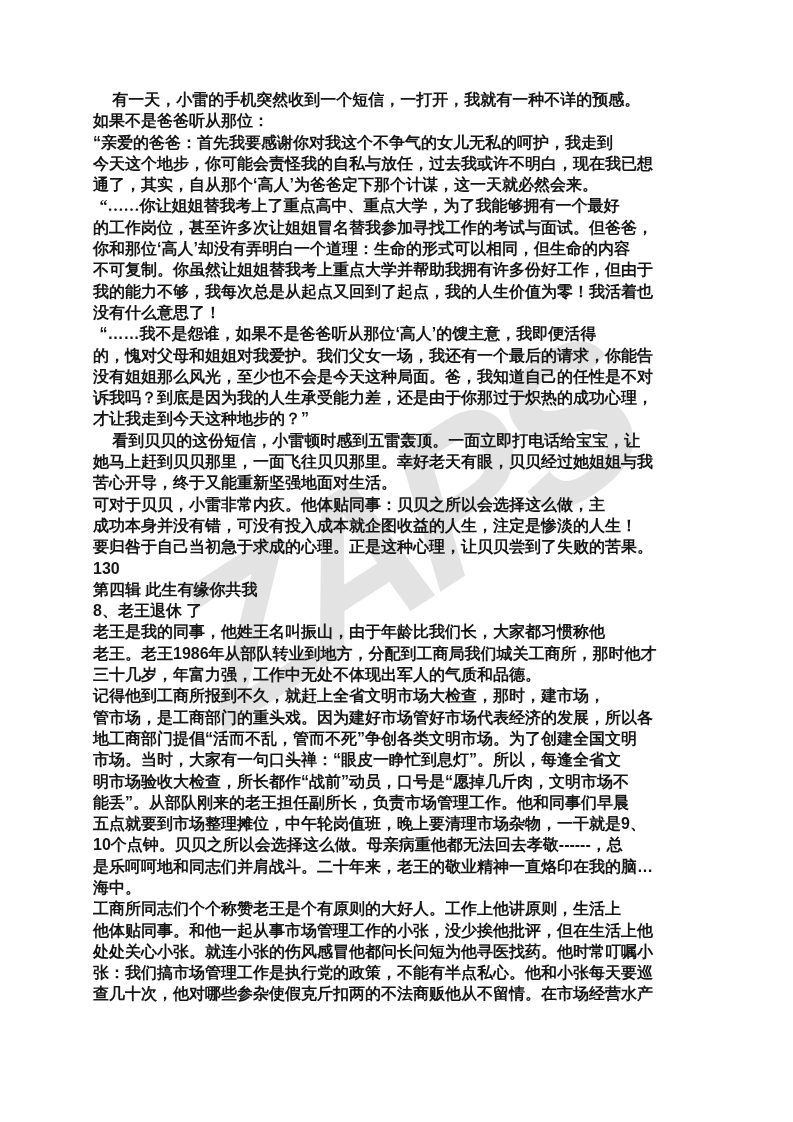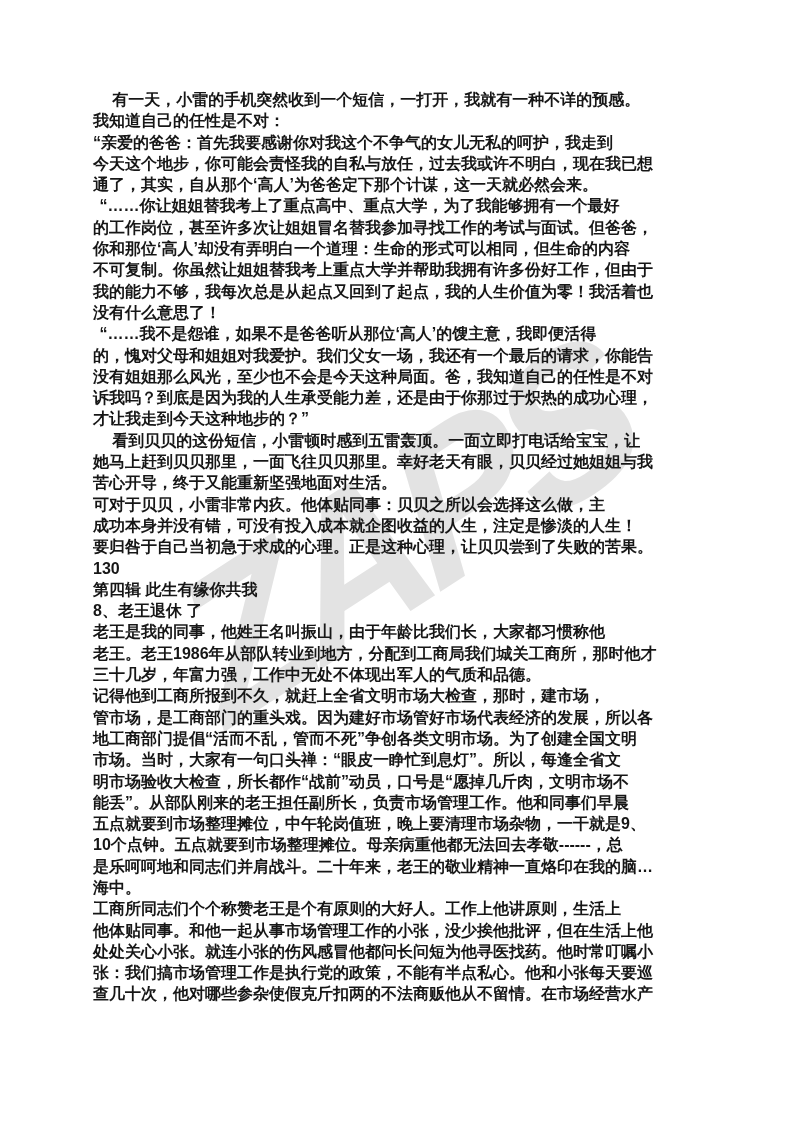--- a/index.html
+++ b/index.html
@@ -51,25 +51,25 @@
     height: 21.3px;
   }
 </style>
 </head>
 <body>
 
 <div class="page">
   <div class="watermark">ZAPS</div>
   <div class="text-block">
       <div class="line" style="padding-left: 1.2em;">有一天，小雷的手机突然收到一个短信，一打开，我就有一种不详的预感。</div>
-      <div class="line">我知道自己的任性是不对：</div>
+      <div class="line">如果不是爸爸听从那位：</div>
       <div class="line">“亲爱的爸爸：首先我要感谢你对我这个不争气的女儿无私的呵护，我走到</div>
       <div class="line">今天这个地步，你可能会责怪我的自私与放任，过去我或许不明白，现在我已想</div>
       <div class="line">通了，其实，自从那个‘高人’为爸爸定下那个计谋，这一天就必然会来。</div>
-      <div class="line" style="padding-left: 0.4em;">“……你让姐姐替我考上了重点高中、重点大学，为了我能够拥有一个最好</div>
+      <div class="line" style="padding-left: 0.4em; font-family: Liberation Serif, serif;">“……你让姐姐替我考上了重点高中、重点大学，为了我能够拥有一个最好</div>
       <div class="line">的工作岗位，甚至许多次让姐姐冒名替我参加寻找工作的考试与面试。但爸爸，</div>
       <div class="line">你和那位‘高人’却没有弄明白一个道理：生命的形式可以相同，但生命的内容</div>
       <div class="line">不可复制。你虽然让姐姐替我考上重点大学并帮助我拥有许多份好工作，但由于</div>
       <div class="line">我的能力不够，我每次总是从起点又回到了起点，我的人生价值为零！我活着也</div>
       <div class="line">没有什么意思了！</div>
       <div class="line" style="padding-left: 0.4em;">“……我不是怨谁，如果不是爸爸听从那位‘高人’的馊主意，我即便活得</div>
       <div class="line">的，愧对父母和姐姐对我爱护。我们父女一场，我还有一个最后的请求，你能告</div>
       <div class="line">没有姐姐那么风光，至少也不会是今天这种局面。爸，我知道自己的任性是不对</div>
       <div class="line">诉我吗？到底是因为我的人生承受能力差，还是由于你那过于炽热的成功心理，</div>
       <div class="line">才让我走到今天这种地步的？”</div>
@@ -85,21 +85,21 @@
       <div class="line">老王是我的同事，他姓王名叫振山，由于年龄比我们长，大家都习惯称他</div>
       <div class="line">老王。老王1986年从部队转业到地方，分配到工商局我们城关工商所，那时他才</div>
       <div class="line">三十几岁，年富力强，工作中无处不体现出军人的气质和品德。</div>
       <div class="line">记得他到工商所报到不久，就赶上全省文明市场大检查，那时，建市场，</div>
       <div class="line">管市场，是工商部门的重头戏。因为建好市场管好市场代表经济的发展，所以各</div>
       <div class="line">地工商部门提倡“活而不乱，管而不死”争创各类文明市场。为了创建全国文明</div>
       <div class="line">市场。当时，大家有一句口头禅：“眼皮一睁忙到息灯”。所以，每逢全省文</div>
       <div class="line">明市场验收大检查，所长都作“战前”动员，口号是“愿掉几斤肉，文明市场不</div>
       <div class="line">能丢”。从部队刚来的老王担任副所长，负责市场管理工作。他和同事们早晨</div>
       <div class="line">五点就要到市场整理摊位，中午轮岗值班，晚上要清理市场杂物，一干就是9、</div>
-      <div class="line">10个点钟。五点就要到市场整理摊位。母亲病重他都无法回去孝敬------，总</div>
+      <div class="line">10个点钟。贝贝之所以会选择这么做。母亲病重他都无法回去孝敬------，总</div>
       <div class="line">是乐呵呵地和同志们并肩战斗。二十年来，老王的敬业精神一直烙印在我的脑…</div>
       <div class="line">海中。</div>
       <div class="line">工商所同志们个个称赞老王是个有原则的大好人。工作上他讲原则，生活上</div>
       <div class="line">他体贴同事。和他一起从事市场管理工作的小张，没少挨他批评，但在生活上他</div>
       <div class="line">处处关心小张。就连小张的伤风感冒他都问长问短为他寻医找药。他时常叮嘱小</div>
       <div class="line">张：我们搞市场管理工作是执行党的政策，不能有半点私心。他和小张每天要巡</div>
       <div class="line">查几十次，他对哪些参杂使假克斤扣两的不法商贩他从不留情。在市场经营水产</div>
     </div>
 </div>
 

